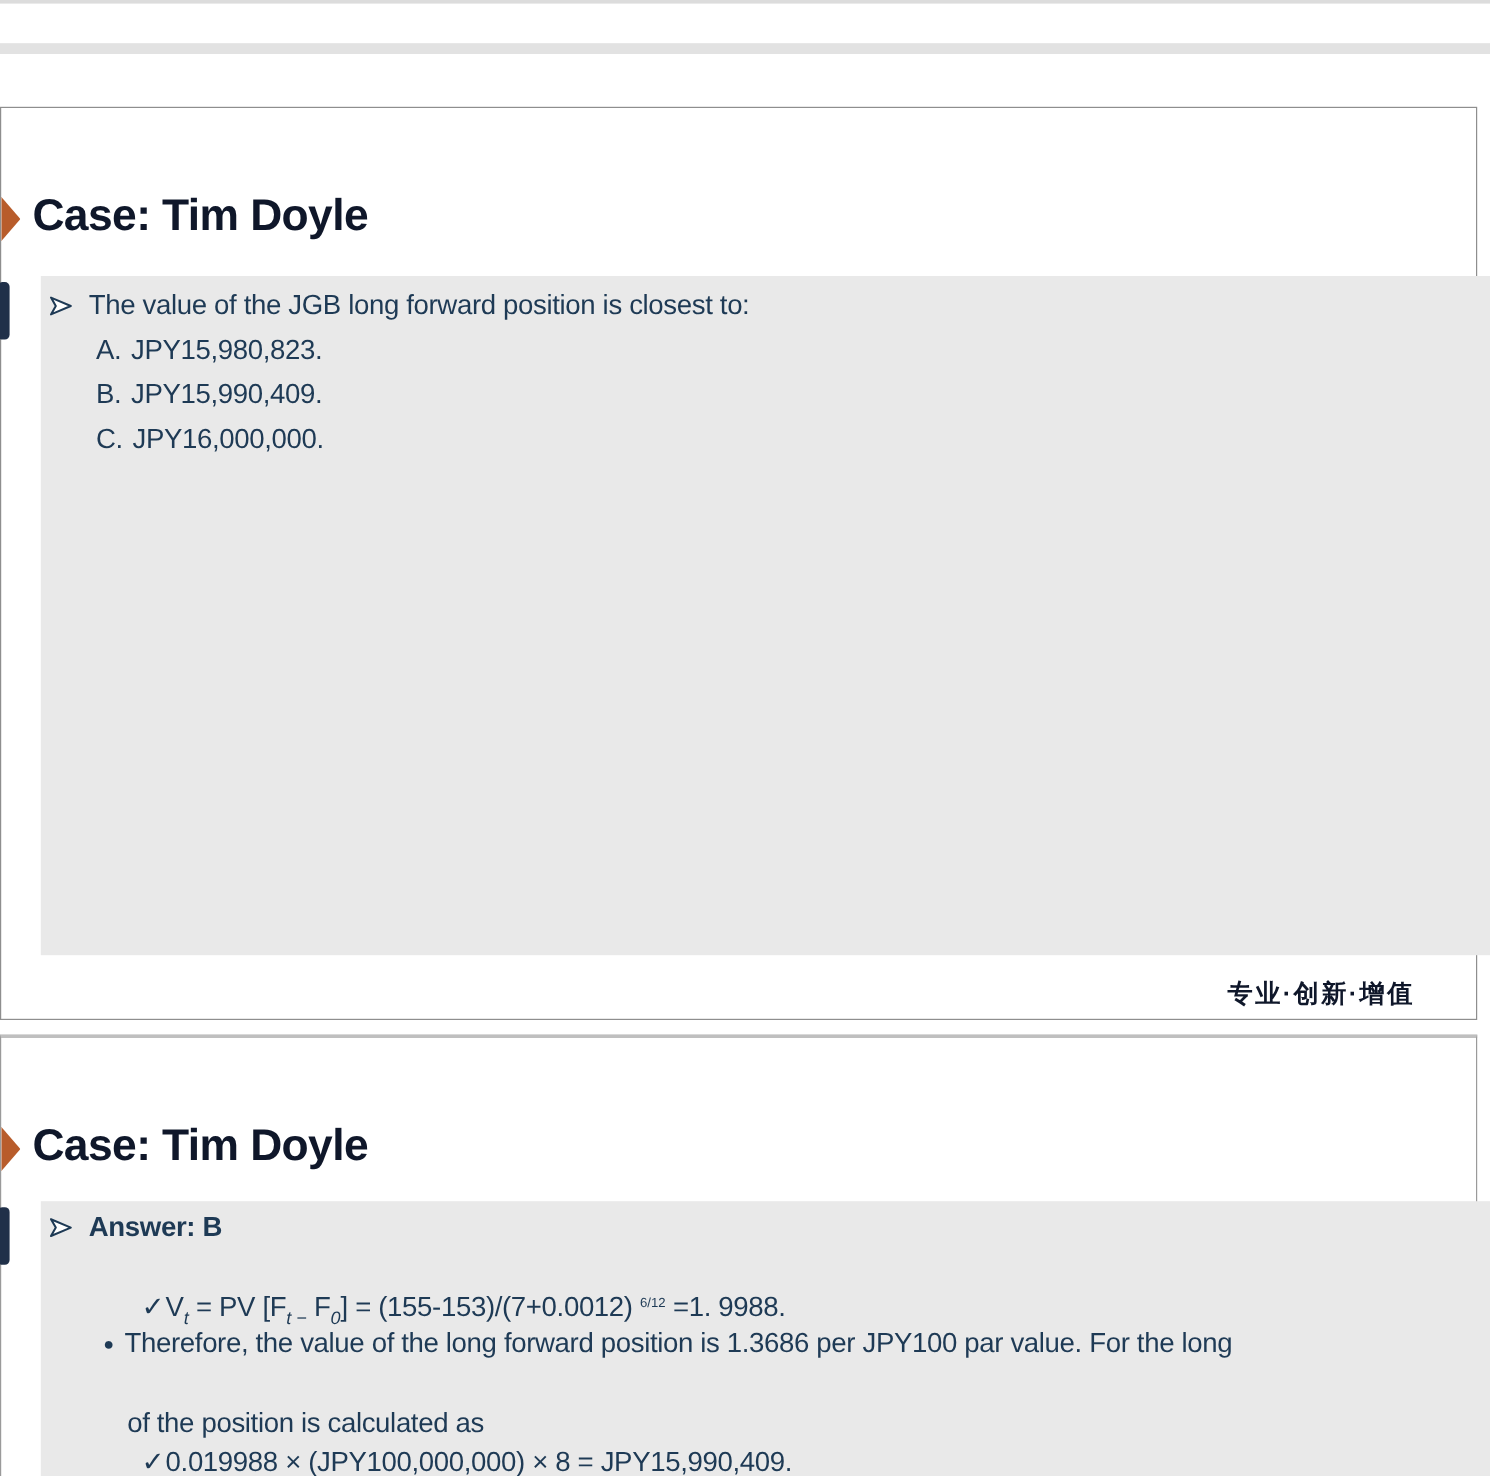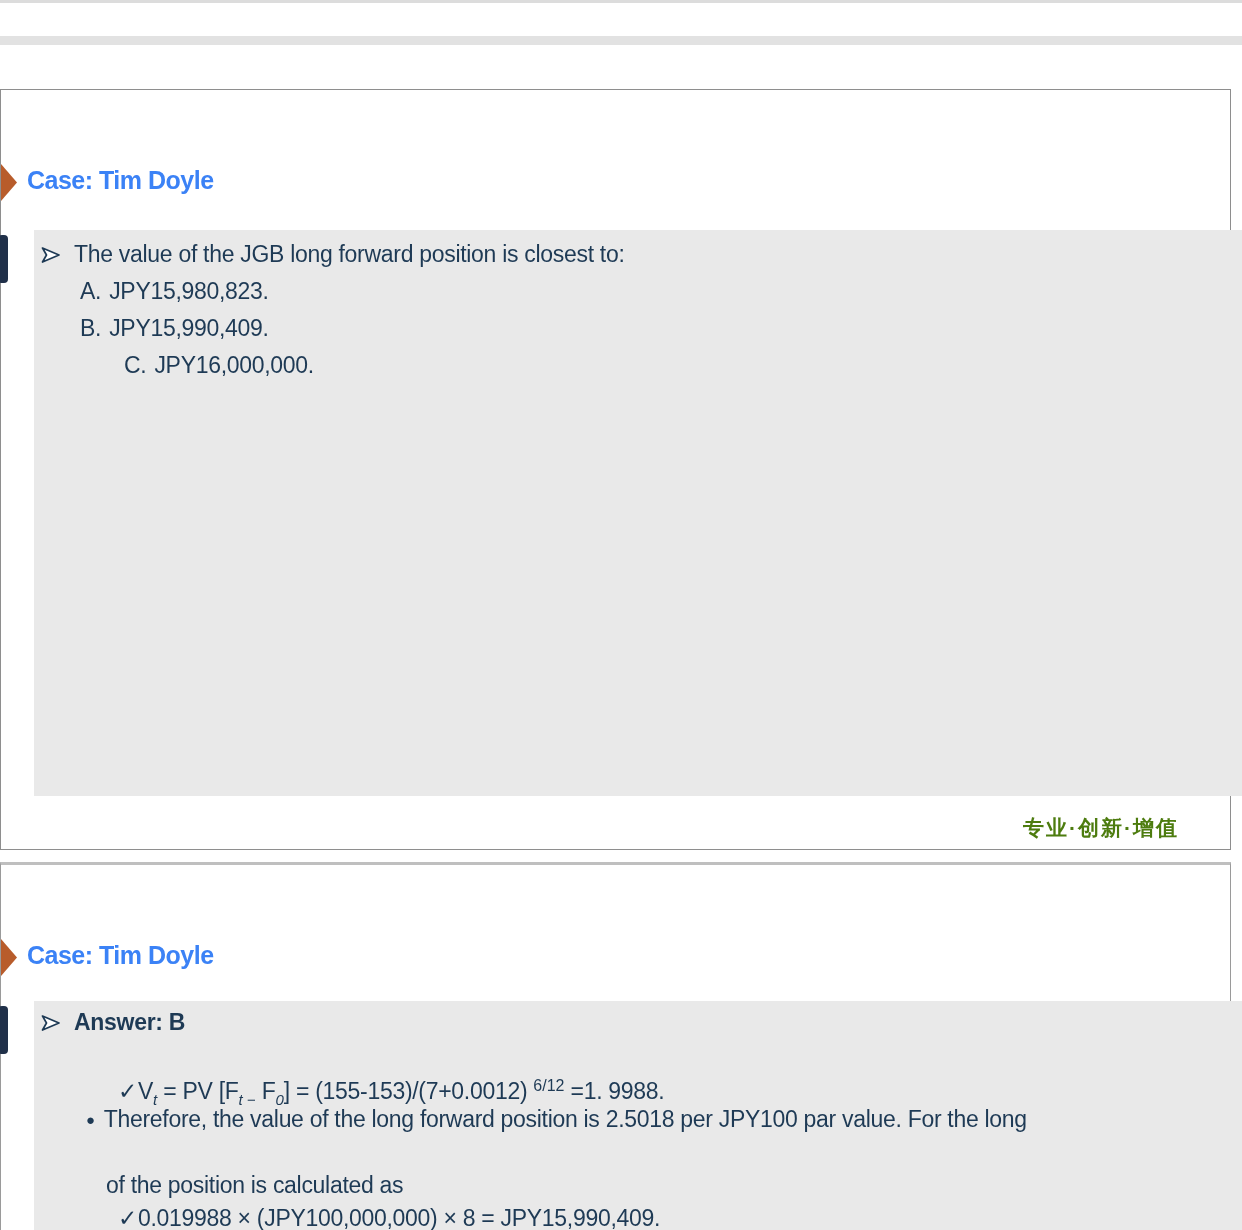--- a/index.html
+++ b/index.html
@@ -10,57 +10,57 @@
   }
   .top-hairline{position:absolute;left:0;top:0;width:1242px;height:3px;background:#dcdcdc;}
   .top-gray-bar{position:absolute;left:0;top:36px;width:1242px;height:9px;background:#e2e2e2;}
 
   .slide{position:absolute;background:#ffffff;box-sizing:border-box;}
   #slide1{left:0;top:89px;width:1231px;height:761px;border:1px solid #8e8e8e;}
   #slide2{left:0;top:862px;width:1231px;height:368px;border:1px solid #9a9a9a;border-top:3px solid #bfbfbf;border-bottom:none;}
 
   .title-arrow{position:absolute;left:0;top:74px;width:16px;height:37px;background:#b85c2b;
     clip-path:polygon(0 0,100% 50%,0 100%);}
-  .slide-title{position:absolute;left:26px;top:70px;font-size:25px;font-weight:bold;color:#3b82f6;
+  .slide-title{position:absolute;left:26px;top:70px;font-size:37px;font-weight:bold;color:#0f172a;
     line-height:40px;letter-spacing:-0.5px;white-space:nowrap;}
 
   .side-tab{position:absolute;left:-3px;width:10px;height:48px;background:#203049;border-radius:4px;}
   #slide1 .side-tab{top:145px;}
   #slide2 .side-tab{top:141px;}
 
   .graybox{position:absolute;left:33px;width:1235px;background:#e9e9e9;}
   #qbox{top:140px;height:566px;}
   #abox{top:136px;height:236px;}
 
   .navyline{position:absolute;color:#1e3a55;font-size:23px;letter-spacing:-0.3px;
     line-height:30px;white-space:nowrap;}
   .bold{font-weight:bold;}
 
   .bullet-svg{display:inline-block;vertical-align:-2px;margin-right:13px;}
 
   .q-line{left:7px;top:9px;}
   .opt{left:46px;}
-  #optA{top:46px;} #optB{top:83px;} #optC{top:120px;margin-left:44px;}
+  #optA{top:46px;} #optB{top:83px;} #optC{top:120px;}
   .opt .opt-label{margin-right:8px;}
 
   .ans-head{left:7px;top:6px;}
   .dot{font-size:15px;margin-right:9px;vertical-align:2px;}
   .p1{left:52px;top:38px;}
   .f1{left:84px;top:70px;}
   .t1{left:52px;top:103px;}
   .t2{left:72px;top:136px;}
   .t3{left:72px;top:169px;}
   .f2{left:84px;top:202px;}
 
   .formula sub{font-size:15px;font-style:italic;vertical-align:-6px;letter-spacing:0;}
-  .formula sup{font-size:16px;vertical-align:8px;letter-spacing:0;}
+  .formula sup{font-size:11px;vertical-align:8px;letter-spacing:0;}
   .check{margin-right:1px;}
 
   .brand-logo{position:absolute;right:51px;top:724px;font-size:21px;font-weight:bold;
-    color:#4d7c0f;letter-spacing:2px;white-space:nowrap;}
+    color:#0f172a;letter-spacing:2px;white-space:nowrap;}
 </style>
 </head>
 <body>
 
 <div class="top-hairline"></div>
 <div class="top-gray-bar"></div>
 
 <div class="slide" id="slide1">
   <div class="title-arrow"></div>
   <div class="slide-title">Case: Tim Doyle</div>
@@ -97,21 +97,21 @@
         <path d="M1.5 2 L18 9 L1.5 16 L5.5 9 Z" fill="#ffffff" stroke="#1e3a55" stroke-width="1.7" stroke-linejoin="round"></path>
       </svg><span>Answer: B</span>
     </div>
 
 
     <div class="navyline f1 formula">
       <span class="check">✓</span><span>V</span><sub>t</sub><span> = PV [F</span><sub>t −</sub><span> F</span><sub>0</sub><span>] = (155-153)/(7+0.0012) </span><sup>6/12</sup><span> =1. 9988.</span>
     </div>
 
     <div class="navyline t1">
-      <span class="dot">●</span><span>Therefore, the value of the long forward position is 2.5018 per JPY100 par value. For the long</span>
+      <span class="dot">●</span><span>Therefore, the value of the long forward position is 1.3686 per JPY100 par value. For the long</span>
     </div>
     <div class="navyline t3">of the position is calculated as</div>
 
     <div class="navyline f2">
       <span class="check">✓</span><span>0.019988 × (JPY100,000,000) × 8 = JPY15,990,409.</span>
     </div>
   </div>
 </div>
 
 </body></html>

